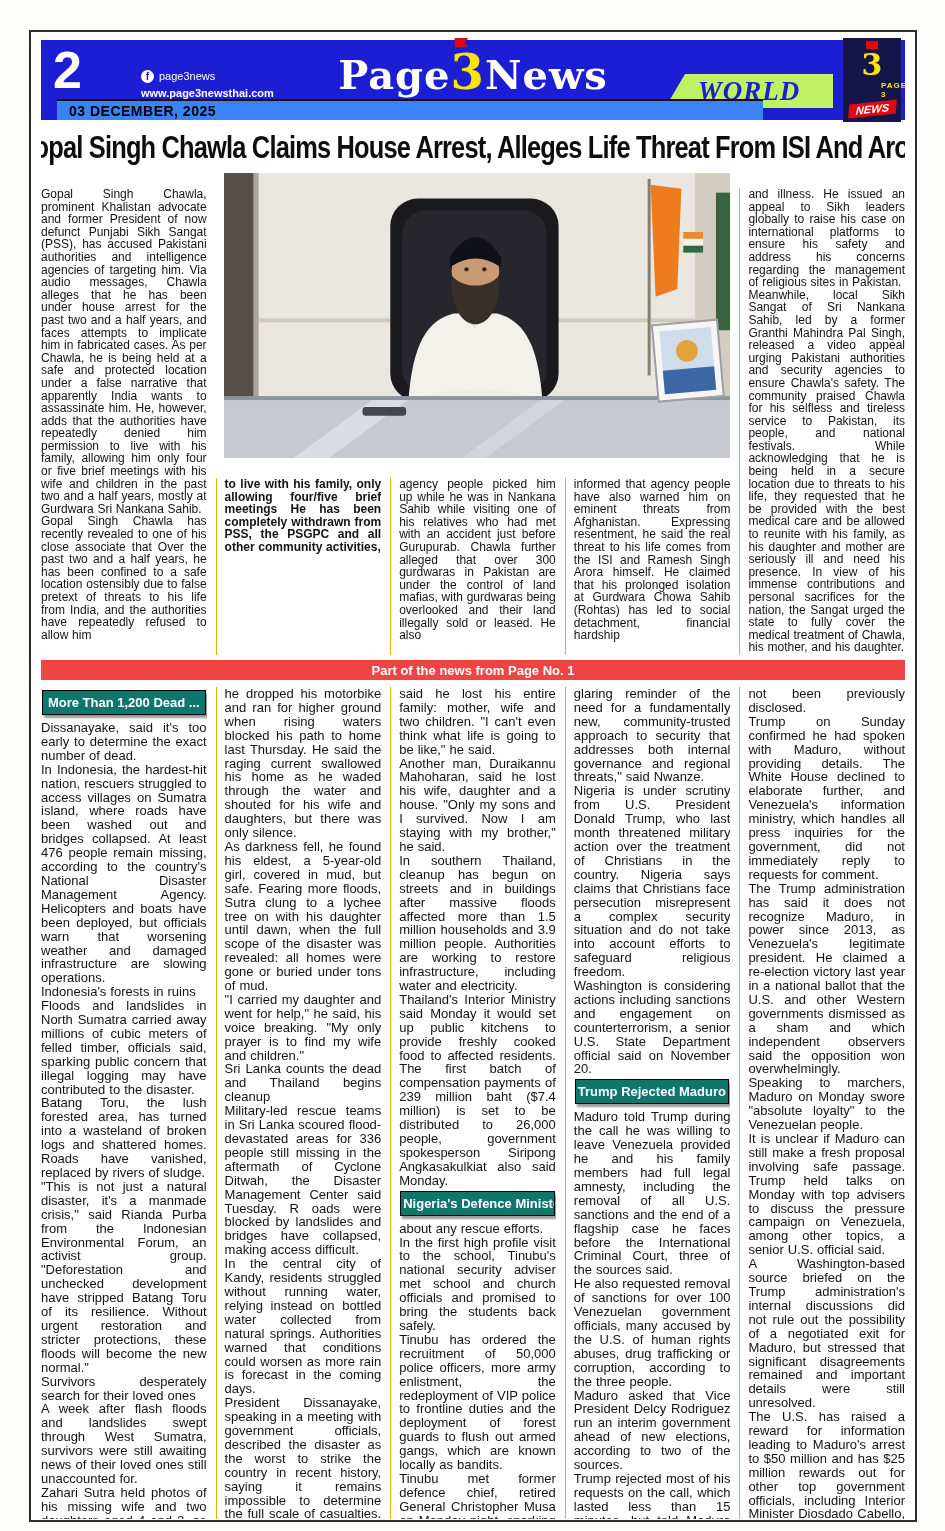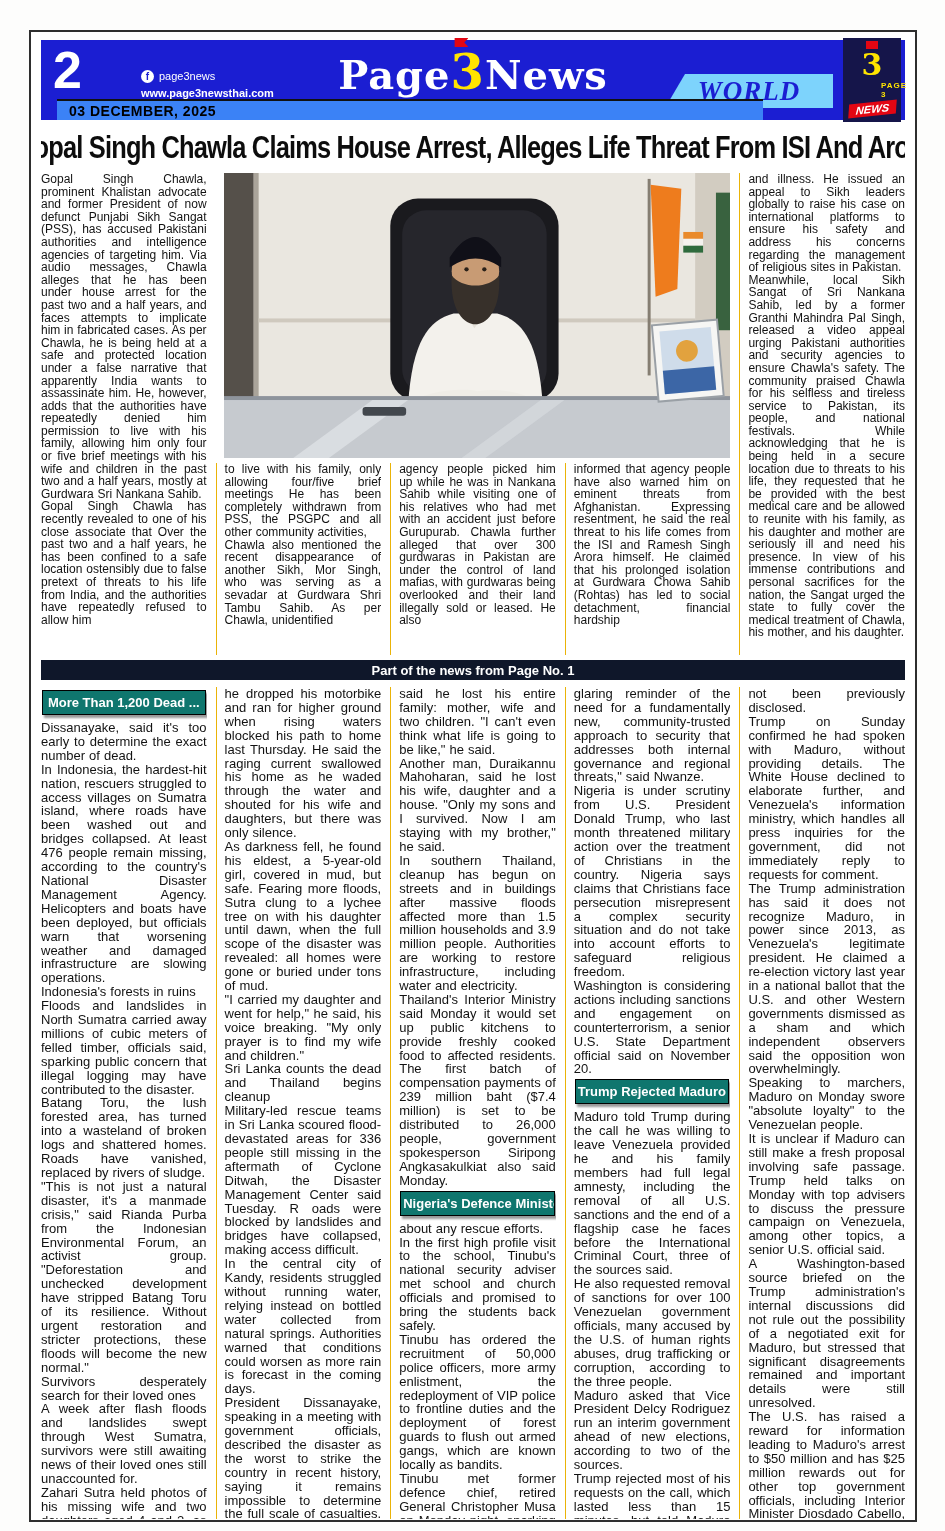--- a/index.html
+++ b/index.html
@@ -9,49 +9,49 @@
   
   .header{position:relative;height:80px;background:#1b1ed2;color:#fff;overflow:visible;z-index:3;}
   .pagenum{position:absolute;left:12px;top:0px;font-size:52px;font-weight:bold;line-height:60px;}
   .social{position:absolute;left:100px;top:28px;font-size:11px;line-height:17px;}
   .social .row{display:flex;align-items:center;gap:5px;}
   .fb{width:13px;height:13px;border-radius:50%;background:#fff;color:#1b1ed2;font-size:10px;font-weight:bold;display:inline-flex;align-items:center;justify-content:center;}
   .site{font-weight:bold;}
   .masthead{position:absolute;left:50%;top:4px;transform:translateX(-50%);font-family:"DejaVu Serif",serif;font-weight:bold;font-size:40px;white-space:nowrap;letter-spacing:1px;}
   .masthead .m3{color:#ffe400;font-size:48px;position:relative;}
   .masthead .m3 .pennant{position:absolute;left:4px;top:-6px;width:14px;height:9px;background:#e30613;clip-path:polygon(0 0,100% 0,70% 50%,100% 100%,0 100%);}
-  .worldtab{position:absolute;right:72px;bottom:12px;width:168px;height:34px;background:#7dd3fc;clip-path:polygon(20px 0,100% 0,100% 100%,0 100%);display:flex;align-items:center;justify-content:center;color:#1b1ed2;font-family:"Liberation Serif",serif;font-style:italic;font-weight:bold;font-size:27px;letter-spacing:1px;}
+  .worldtab{position:absolute;right:72px;bottom:12px;width:168px;height:34px;background:#bef264;clip-path:polygon(20px 0,100% 0,100% 100%,0 100%);display:flex;align-items:center;justify-content:center;color:#1b1ed2;font-family:"Liberation Serif",serif;font-style:italic;font-weight:bold;font-size:27px;letter-spacing:1px;}
   .logo{position:absolute;right:4px;top:-2px;width:58px;height:84px;background:#15154a;display:flex;flex-direction:column;align-items:center;justify-content:flex-start;padding-top:3px;box-sizing:border-box;}
   .logo .lflag{width:12px;height:8px;background:#e30613;margin-bottom:1px;}
   .logo .l3{color:#ffe400;font-family:"DejaVu Serif",serif;font-weight:bold;font-size:30px;line-height:30px;}
   .logo .lsmall{color:#ffe400;font-size:8px;font-weight:bold;letter-spacing:1px;margin-top:1px;margin-left:44px;}
   .logo .lnews{margin-top:3px;background:#e30613;color:#fff;font-weight:bold;font-style:italic;font-size:11px;padding:1px 7px;transform:skewX(-10deg) rotate(-6deg);}
   .datestrip{position:absolute;left:16px;bottom:0;width:706px;height:21px;background:#3b82f6;border-top:2px solid #111;display:flex;align-items:center;color:#000;font-weight:bold;font-size:14px;padding-left:12px;box-sizing:border-box;letter-spacing:0.5px;}
 
   
   .headline{margin:9px 0 6px;height:38px;display:flex;align-items:center;justify-content:center;overflow:hidden;}
   .headline span{white-space:nowrap;font-weight:bold;color:#0d0d0d;font-size:31px;letter-spacing:-1px;transform:scaleX(0.82);transform-origin:center;}
 
   
   .main{display:grid;grid-template-columns:repeat(5,1fr);grid-template-rows:290px 192px;column-gap:9px;height:482px;overflow:hidden;}
   .m1{grid-area:1/1/3/2;}
   .mphoto{grid-area:1/2/2/5;padding:0 0 5px 8px;}
-  .m2{grid-area:2/2/3/3;}
+  .m2{grid-area:2/2/3/3;font-weight:bold;}
   .m3c{grid-area:2/3/3/4;}
   .m4{grid-area:2/4/3/5;}
   .m5{grid-area:1/5/3/6;}
-  .mcol{overflow:hidden;}
+  .mcol{overflow:hidden;margin-top:15px;}
   .vrule{border-left:1px solid #eab308;padding-left:8px;}
   .main .para{font-size:12px;line-height:1.05;}
   .mphoto svg{width:100%;height:100%;display:block;}
 
   .para{margin:0;text-align:justify;color:#121212;word-spacing:0.4px;}
 
   
-  .divider{height:20px;margin:5px 0 7px;background:#0f172a;color:#fff;display:flex;align-items:center;justify-content:center;font-weight:bold;font-size:13px;}
+  .divider{height:20px;margin:5px 0 7px;background:#ef4444;color:#fff;display:flex;align-items:center;justify-content:center;font-weight:bold;font-size:13px;}
 
   
   .bottom{display:grid;grid-template-columns:repeat(5,1fr);column-gap:9px;height:832px;overflow:hidden;}
   .bcol{overflow:hidden;}
   .bottom .para{font-size:13px;line-height:1.07;}
   .blabel{background:#0f766e;color:#fff;font-weight:bold;font-size:13px;text-align:center;padding:4px 2px;margin:3px 1px 6px;border:1px solid #000;box-shadow:2px 3px 2px #9a9a9a;white-space:nowrap;overflow:hidden;}
 </style>
 </head>
 <body>
 
@@ -122,21 +122,20 @@
             <rect x="443" y="159" width="52" height="64" fill="#cfdcea"></rect>
             <circle cx="469" cy="181" r="11" fill="#e2a23e"></circle>
             <rect x="443" y="199" width="52" height="24" fill="#3c66a6"></rect>
           </g>
           <rect x="140" y="238" width="44" height="9" rx="3" fill="#42474d"></rect>
         </svg>
       </div>
 
       <div class="mcol m2 vrule">
         <p class="para">to live with his family, only allowing four/five brief meetings He has been completely withdrawn from PSS, the PSGPC and all other community activities,</p>
-        <p class="para">Chawla also mentioned the recent disappearance of another Sikh, Mor Singh, who was serving as a sevadar at Gurdwara Shri Tambu Sahib. As per Chawla, unidentified</p>
       </div>
       <div class="mcol m3c vrule">
         <p class="para">agency people picked him up while he was in Nankana Sahib while visiting one of his relatives who had met with an accident just before Gurupurab. Chawla further alleged that over 300 gurdwaras in Pakistan are under the control of land mafias, with gurdwaras being overlooked and their land illegally sold or leased. He also</p>
       </div>
       <div class="mcol m4 vrule">
         <p class="para">informed that agency people have also warned him on eminent threats from Afghanistan. Expressing resentment, he said the real threat to his life comes from the ISI and Ramesh Singh Arora himself. He claimed that his prolonged isolation at Gurdwara Chowa Sahib (Rohtas) has led to social detachment, financial hardship</p>
       </div>
       <div class="mcol m5 vrule">
         <p class="para">and illness. He issued an appeal to Sikh leaders globally to raise his case on international platforms to ensure his safety and address his concerns regarding the management of religious sites in Pakistan.</p>
         <p class="para">Meanwhile, local Sikh Sangat of Sri Nankana Sahib, led by a former Granthi Mahindra Pal Singh, released a video appeal urging Pakistani authorities and security agencies to ensure Chawla's safety. The community praised Chawla for his selfless and tireless service to Pakistan, its people, and national festivals. While acknowledging that he is being held in a secure location due to threats to his life, they requested that he be provided with the best medical care and be allowed to reunite with his family, as his daughter and mother are seriously ill and need his presence. In view of his immense contributions and personal sacrifices for the nation, the Sangat urged the state to fully cover the medical treatment of Chawla, his mother, and his daughter.</p>

